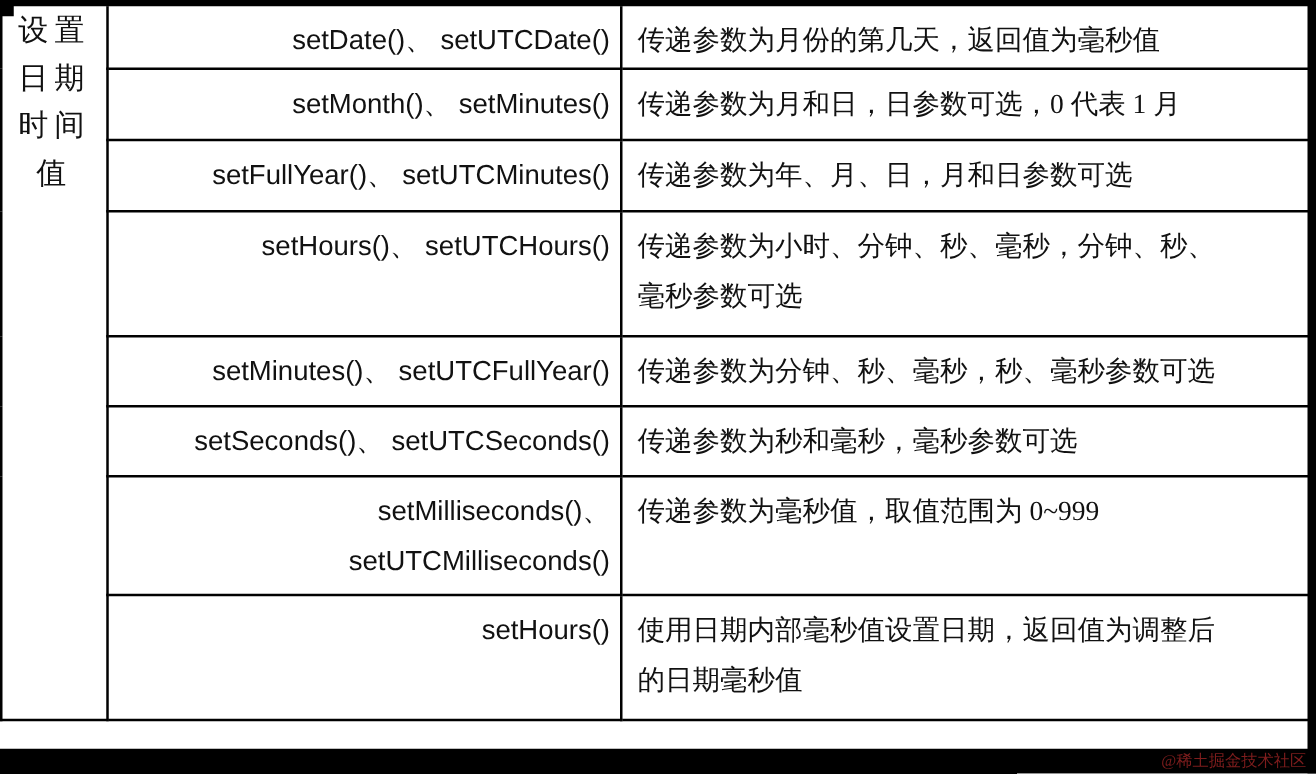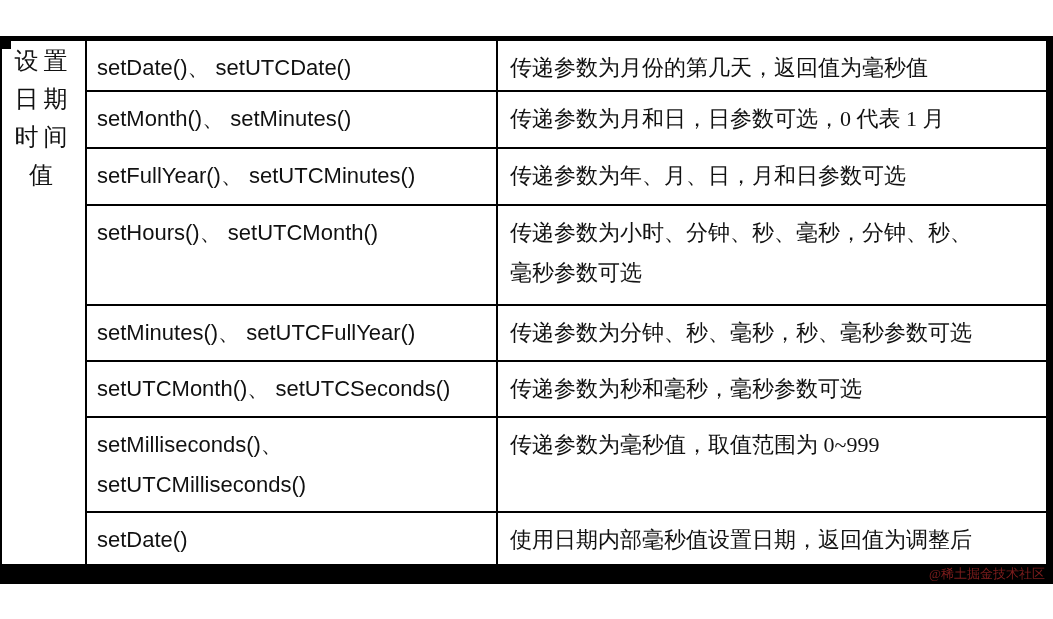--- a/index.html
+++ b/index.html
@@ -1,22 +1,21 @@
 <!DOCTYPE html>
 <html><head>
 <meta charset="utf-8">
 <style>
   html,body{margin:0;padding:0;background:#ffffff;}
   .page{
     position:relative;
-    width:1053px;height:548px;
+    width:1053px;height:619px;
     background:#ffffff;
     overflow:hidden;
     font-family:"Liberation Sans",sans-serif;
-    margin-top:36px;
   }
   
   table.date-table{
     border-collapse:collapse;
     table-layout:fixed;
     width:1053px;
     border-top:5px solid #000;
     border-bottom:2px solid #000;
   }
   table.date-table td{
@@ -37,20 +36,21 @@
     line-height:38px;
     white-space:pre-line;
   }
   td.methods-cell{
     width:391px;
     font-family:"Liberation Sans",sans-serif;
     font-size:22px;
     line-height:40px;
     padding:7px 8px 0 10px;
     white-space:pre-line;
+    text-align:right;
   }
   td.desc-cell{
     width:567px;
     border-right:none;
     font-family:"Liberation Serif",serif;
     font-size:22px;
     line-height:40px;
     padding:7px 6px 0 12px;
     white-space:pre-line;
   }
@@ -99,39 +99,39 @@
       </tr>
       <tr class="r1">
         <td class="methods-cell">setMonth()、 setMinutes()</td>
         <td class="desc-cell">传递参数为月和日，日参数可选，0 代表 1 月</td>
       </tr>
       <tr class="r2">
         <td class="methods-cell">setFullYear()、 setUTCMinutes()</td>
         <td class="desc-cell">传递参数为年、月、日，月和日参数可选</td>
       </tr>
       <tr class="r3">
-        <td class="methods-cell">setHours()、 setUTCMonth()</td>
+        <td class="methods-cell">setHours()、 setUTCHours()</td>
         <td class="desc-cell">传递参数为小时、分钟、秒、毫秒，分钟、秒、
 毫秒参数可选</td>
       </tr>
       <tr class="r4">
         <td class="methods-cell">setMinutes()、 setUTCFullYear()</td>
         <td class="desc-cell">传递参数为分钟、秒、毫秒，秒、毫秒参数可选</td>
       </tr>
       <tr class="r5">
-        <td class="methods-cell">setUTCMonth()、 setUTCSeconds()</td>
+        <td class="methods-cell">setSeconds()、 setUTCSeconds()</td>
         <td class="desc-cell">传递参数为秒和毫秒，毫秒参数可选</td>
       </tr>
       <tr class="r6">
         <td class="methods-cell">setMilliseconds()、
 setUTCMilliseconds()</td>
         <td class="desc-cell">传递参数为毫秒值，取值范围为 0~999</td>
       </tr>
       <tr class="r7">
-        <td class="methods-cell">setDate()</td>
+        <td class="methods-cell">setHours()</td>
         <td class="desc-cell">使用日期内部毫秒值设置日期，返回值为调整后
 的日期毫秒值</td>
       </tr>
     </tbody>
   </table>
 
   <div class="bottom-bar"></div>
   <div class="right-strip"></div>
   <div class="corner-block"></div>
 

